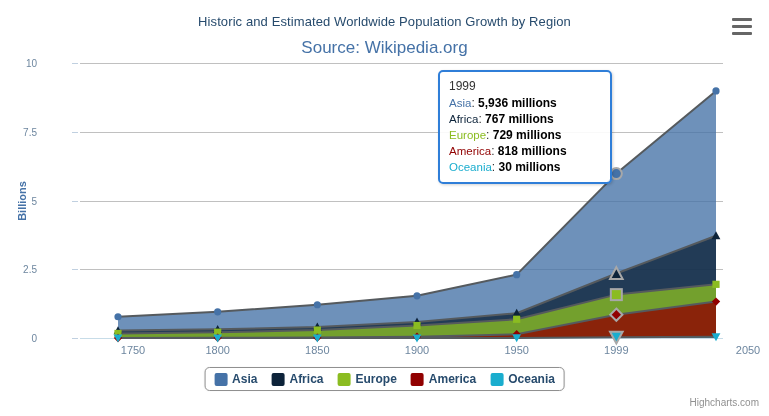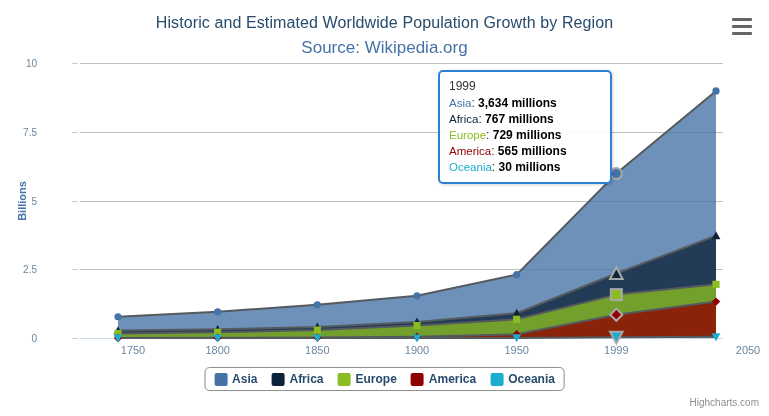--- a/index.html
+++ b/index.html
@@ -12,21 +12,21 @@
   #chart-root{
     position:relative;
     width:769px;height:416px;
     background:#ffffff;
   }
 
   
   .chart-title{
     position:absolute;top:14px;left:0;width:769px;
     text-align:center;
-    font-size:16px;
+    font-size:13px;
     color:#274b6d;
     font-family:"Liberation Sans", sans-serif;
     letter-spacing:.1px;
     white-space:nowrap;
   }
   .chart-subtitle{
     position:absolute;top:38px;left:0;width:769px;
     text-align:center;
     font-size:17px;
     color:#4572A7;
@@ -221,24 +221,24 @@
         <path d="M 337 279.40000000000003 L 341.40000000000003 271.4 L 332.59999999999997 271.4 Z" fill="#1AADCE"></path>
         <path d="M 436.66666666666663 279.345 L 441.06666666666666 271.34499999999997 L 432.2666666666666 271.34499999999997 Z" fill="#1AADCE"></path>
         <path d="M 536.3333333333334 280.475 L 542.6333333333333 268.675 L 530.0333333333334 268.675 Z" fill="#1AADCE" stroke="#a8a8a8" stroke-width="2"></path>
         <path d="M 636 278.13500000000005 L 640.4 270.135 L 631.6 270.135 Z" fill="#1AADCE"></path>
       </svg>
   </div>
 
   <div class="tooltip">
     <div class="tt-header">1999</div>
     <div id="tooltip-rows">
-        <div class="tt-row"><span class="tt-name" style="color: rgb(69, 114, 167);">Asia</span><span>: </span><span class="tt-value">3,634 millions</span></div>
+        <div class="tt-row"><span class="tt-name" style="color: rgb(69, 114, 167);">Asia</span><span>: </span><span class="tt-value">5,936 millions</span></div>
         <div class="tt-row"><span class="tt-name" style="color: rgb(13, 35, 58);">Africa</span><span>: </span><span class="tt-value">767 millions</span></div>
         <div class="tt-row"><span class="tt-name" style="color: rgb(139, 188, 33);">Europe</span><span>: </span><span class="tt-value">729 millions</span></div>
-        <div class="tt-row"><span class="tt-name" style="color: rgb(145, 0, 0);">America</span><span>: </span><span class="tt-value">565 millions</span></div>
+        <div class="tt-row"><span class="tt-name" style="color: rgb(145, 0, 0);">America</span><span>: </span><span class="tt-value">818 millions</span></div>
         <div class="tt-row"><span class="tt-name" style="color: rgb(26, 173, 206);">Oceania</span><span>: </span><span class="tt-value">30 millions</span></div>
       </div>
   </div>
 
   <div class="legend" id="legend">
       <div class="legend-item">
         <span class="legend-swatch" style="background: rgb(69, 114, 167);"></span>
         <span class="legend-label">Asia</span>
       </div>
       <div class="legend-item">

